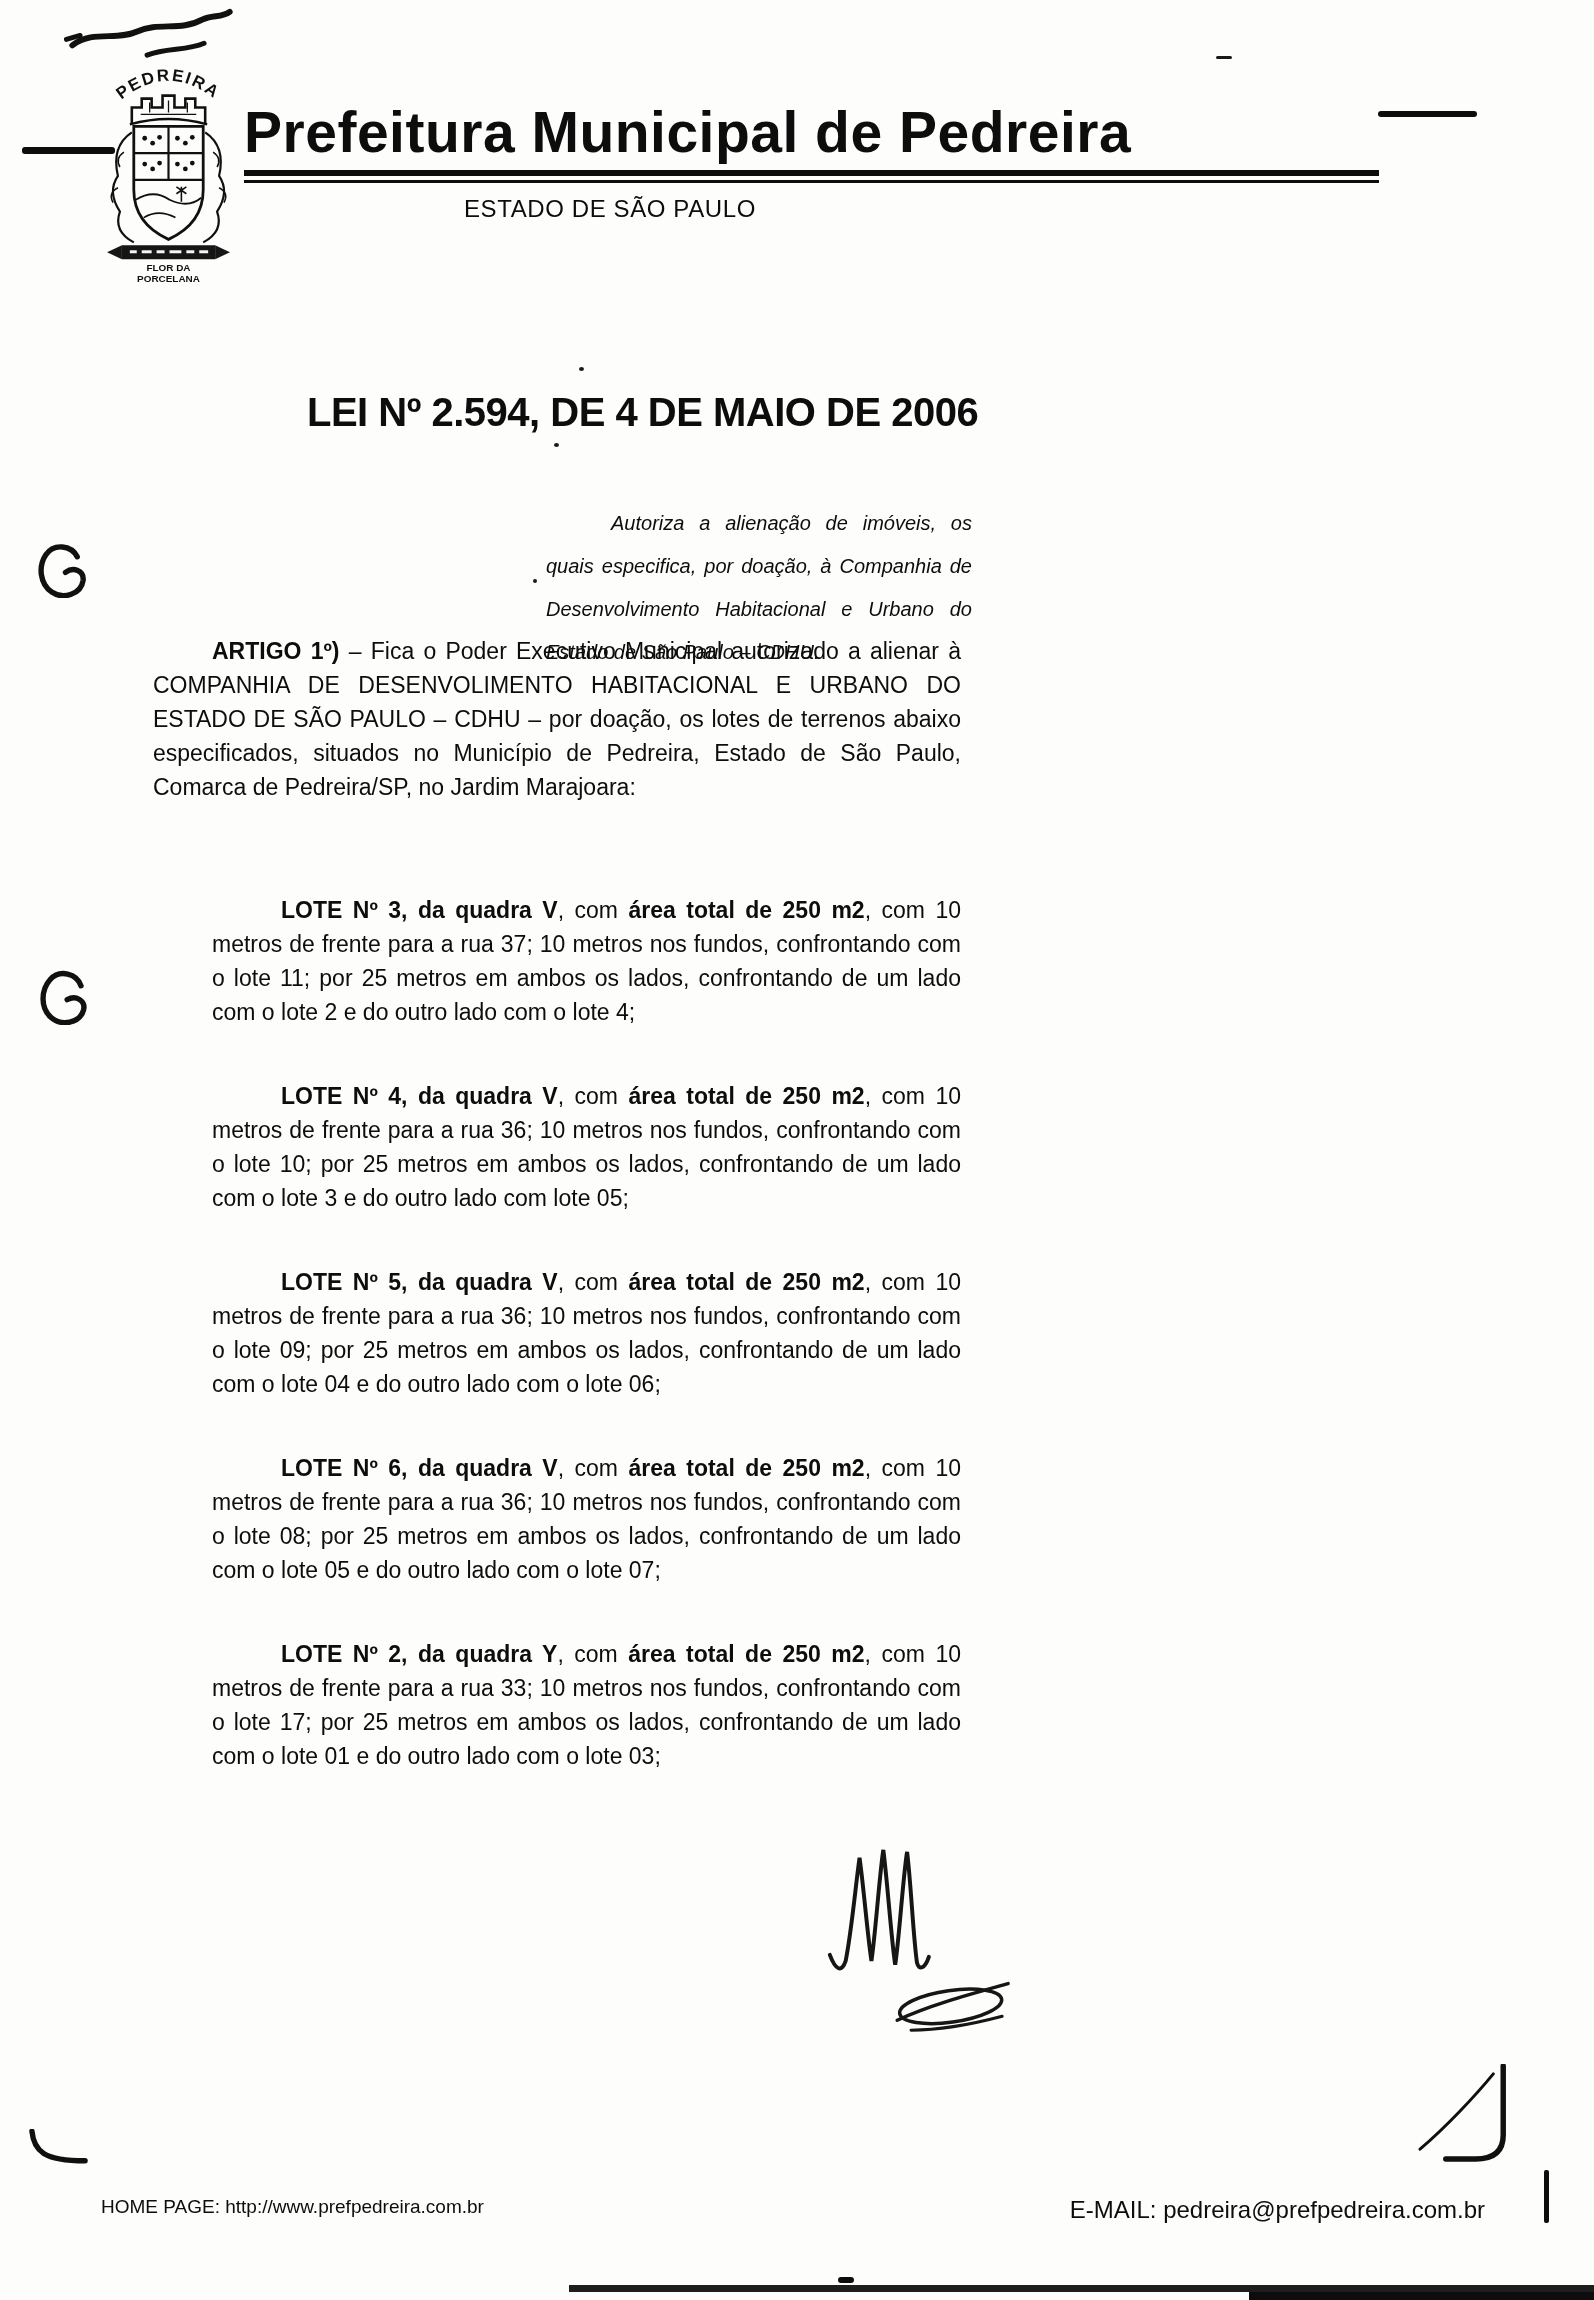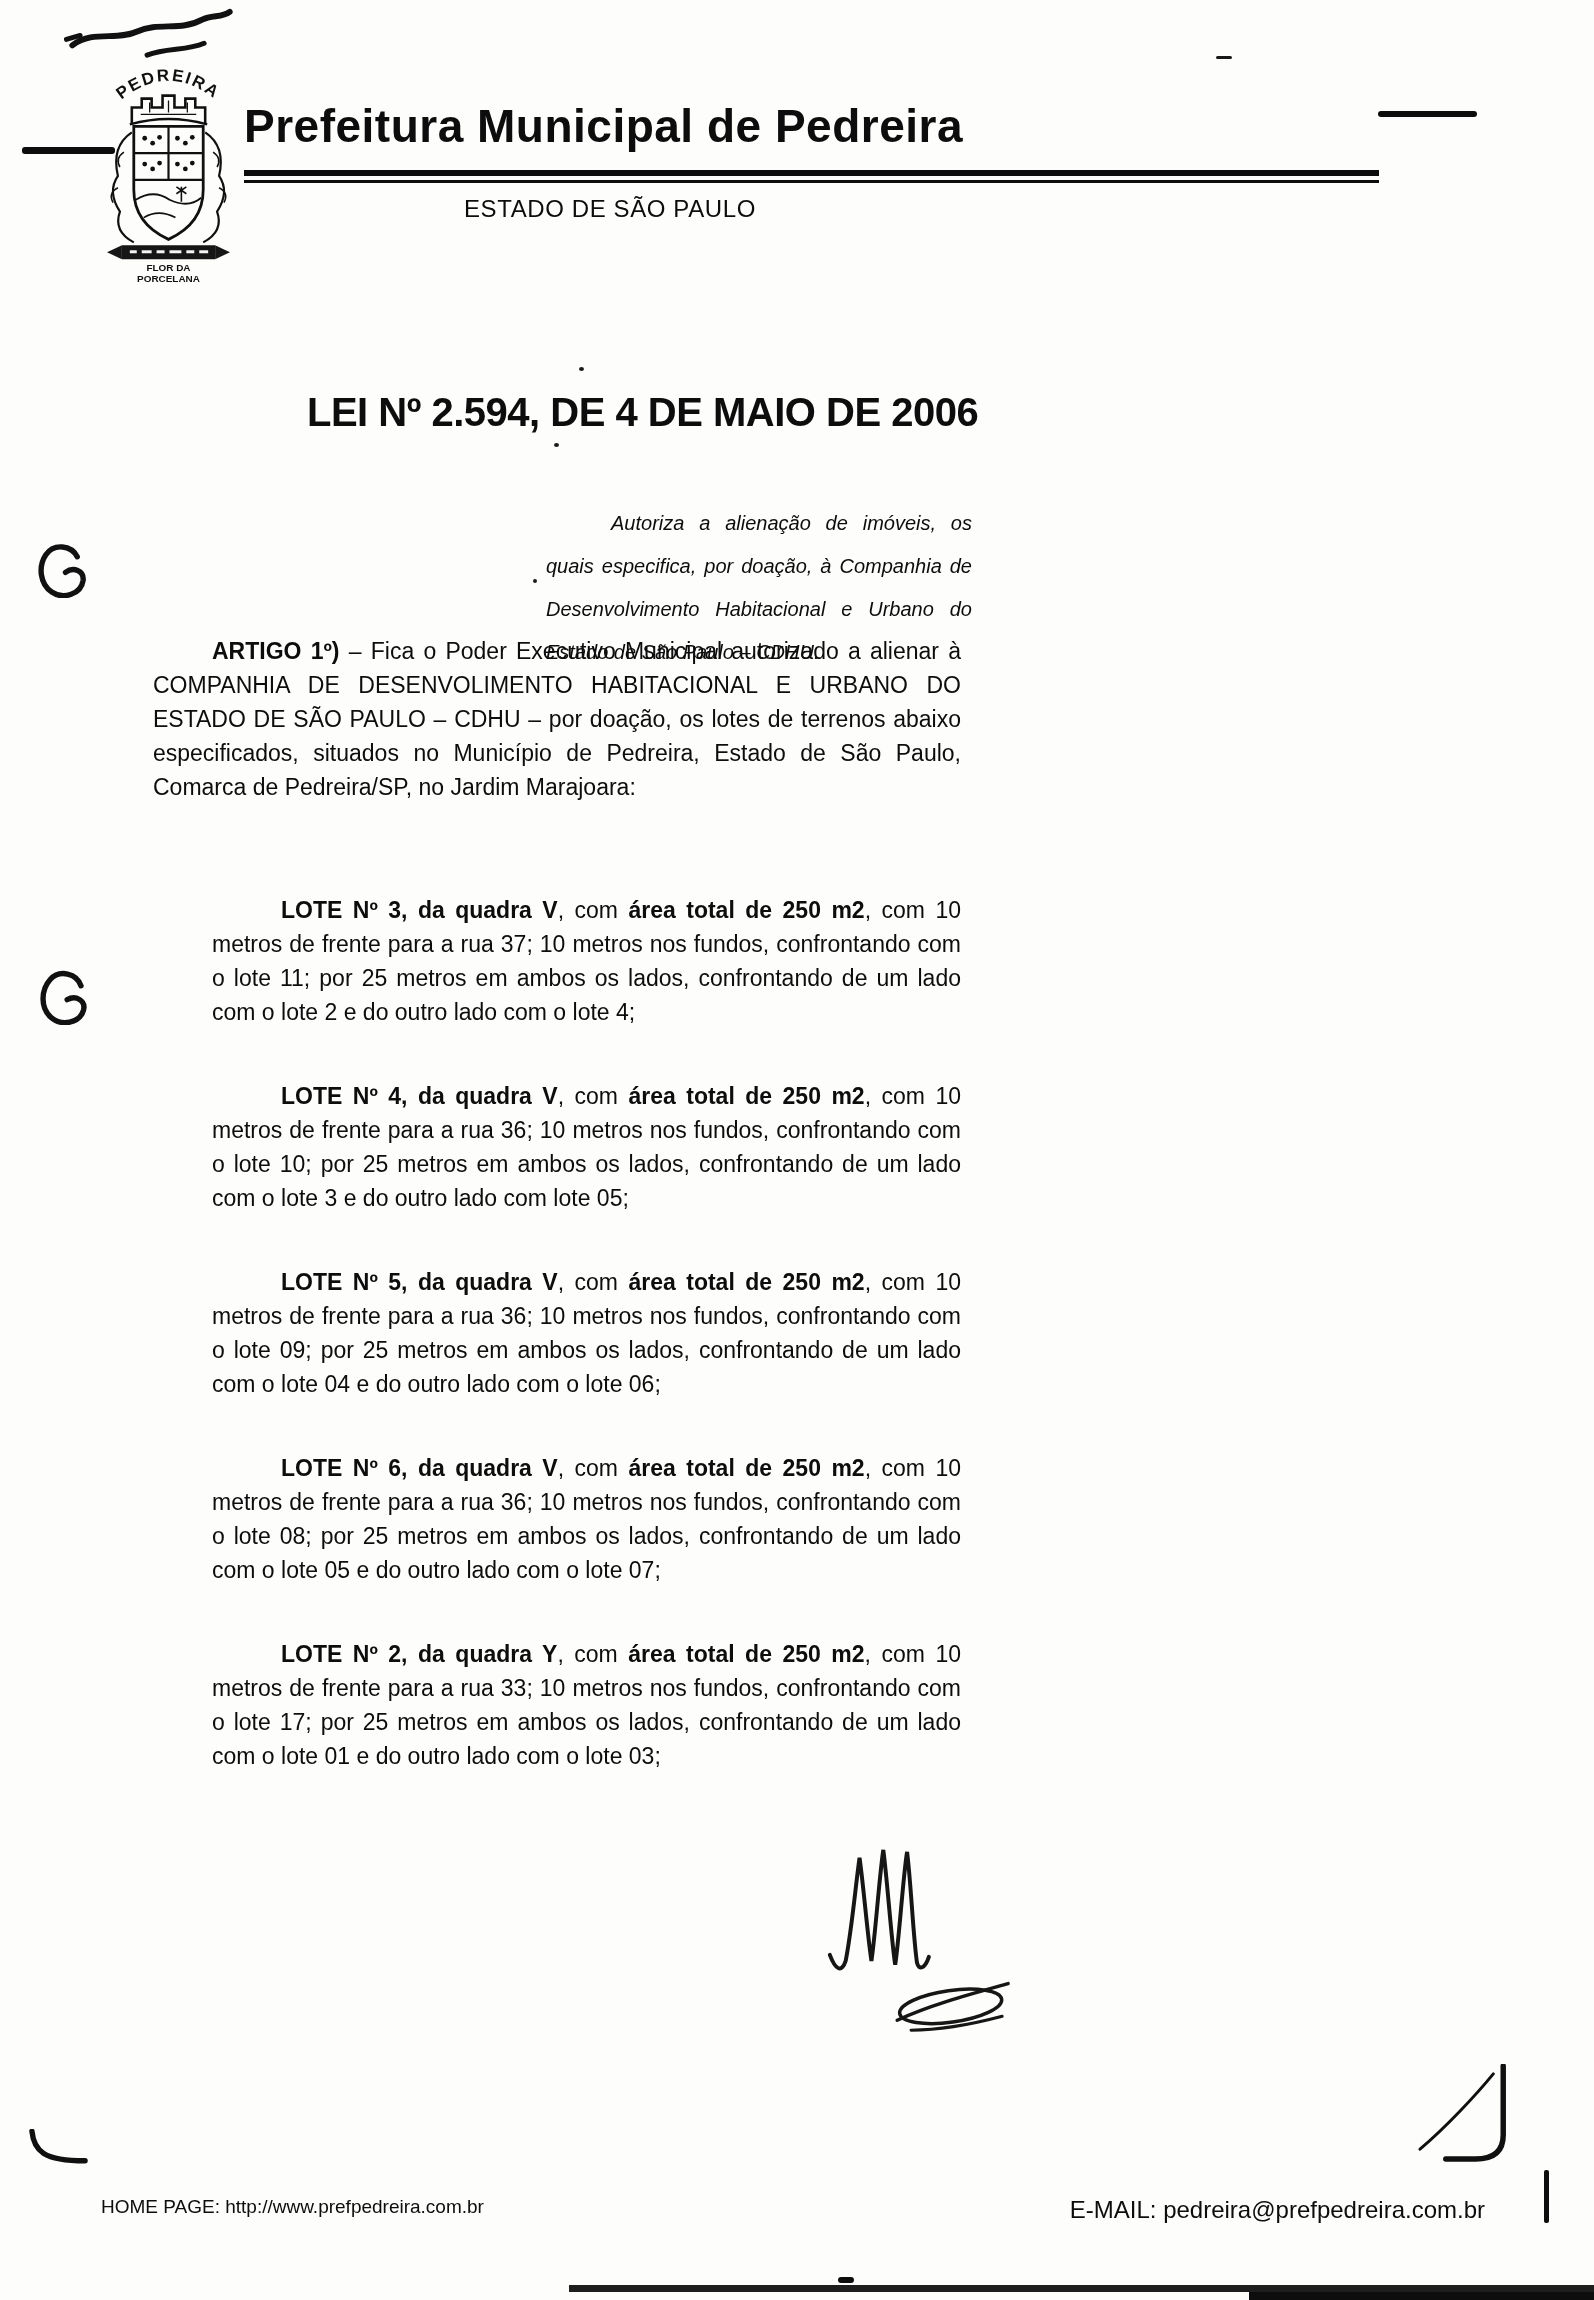--- a/index.html
+++ b/index.html
@@ -5,21 +5,21 @@
   html,body{margin:0;padding:0;background:#e8e8e8;}
   .page{
     position:relative; width:1595px; height:2301px; margin:0 auto;
     background:#fdfdfc; overflow:hidden;
     font-family:"Liberation Sans", sans-serif; color:#0d0d0d;
   }
   .abs{position:absolute;}
   .ink{background:#0d0d0d;}
 
   
-  .org-title{left:244px; top:99px; font-size:46px; font-weight:bold; white-space:nowrap; letter-spacing:0.5px;}
+  .org-title{left:244px; top:99px; font-size:57px; font-weight:bold; white-space:nowrap; letter-spacing:0.5px;}
   .rule-a{left:244px; top:170px; width:1135px; height:6px;}
   .rule-b{left:244px; top:180px; width:1135px; height:3px;}
   .org-subtitle{left:464px; top:195px; font-size:24px; letter-spacing:0.6px;}
   .dash-tl{left:22px; top:147px; width:93px; height:7px; border-radius:3px;}
   .dash-tr{left:1378px; top:111px; width:99px; height:6px; border-radius:3px;}
 
   
   .law-title{left:307px; top:390px; font-size:40px; font-weight:bold; letter-spacing:-0.5px; white-space:nowrap;}
   .ementa{left:540px; top:482px; width:426px; font-size:20px; font-style:italic;
           line-height:43px; text-align:justify; text-indent:65px;margin-left:6px;}

